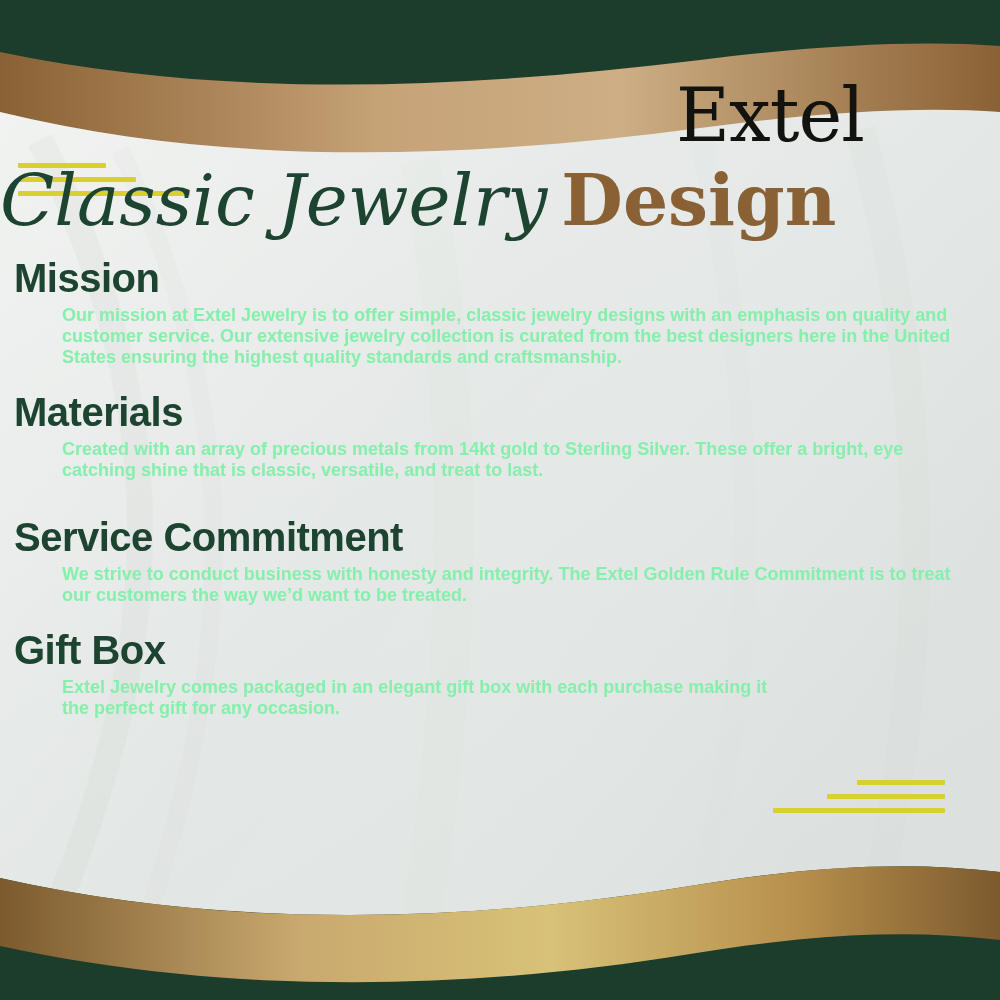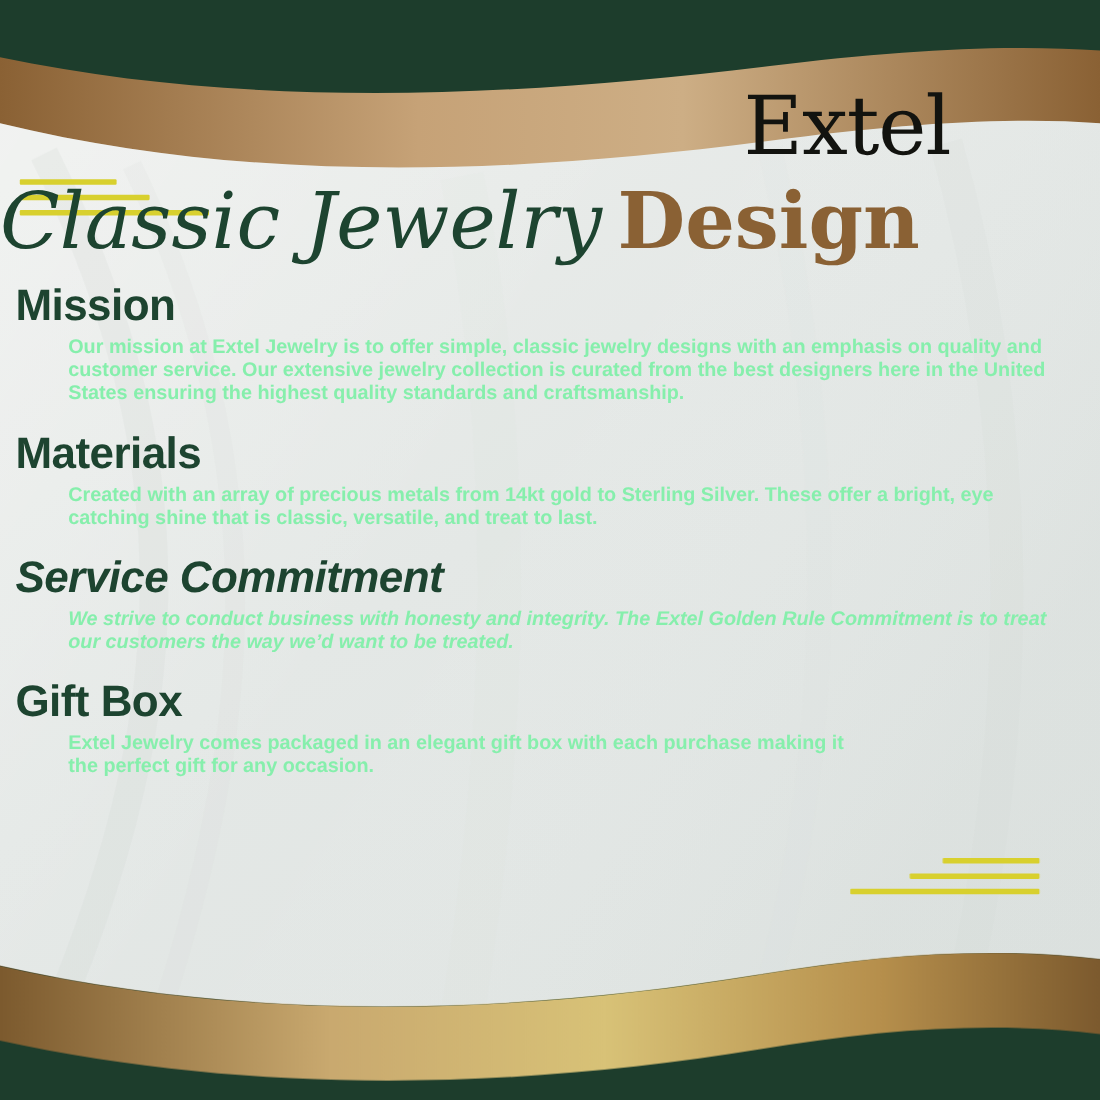--- a/index.html
+++ b/index.html
@@ -115,22 +115,22 @@
   .section-body {
     font-family: "Liberation Sans", sans-serif;
     font-weight: bold;
     font-size: 18px;
     line-height: 1.17;
     color: #86efac;
     margin: 0 0 0 48px;
     max-width: 915px;
   }
   #sec-mission { margin-bottom: 22px; }
-  #sec-materials { margin-bottom: 22px; }
-  #sec-service { margin-bottom: 22px; font-style: italic; }
+  #sec-materials { margin-bottom: 34px; }
+  #sec-service { margin-bottom: 22px; }
   #sec-gift .section-body { max-width: 720px; }
 </style>
 </head>
 <body>
 
 <div id="poster">
 
   <svg class="layer" viewBox="0 0 1000 1000" preserveAspectRatio="none">
     <defs>
       <linearGradient id="goldGrad" x1="0" y1="0" x2="1" y2="0">

